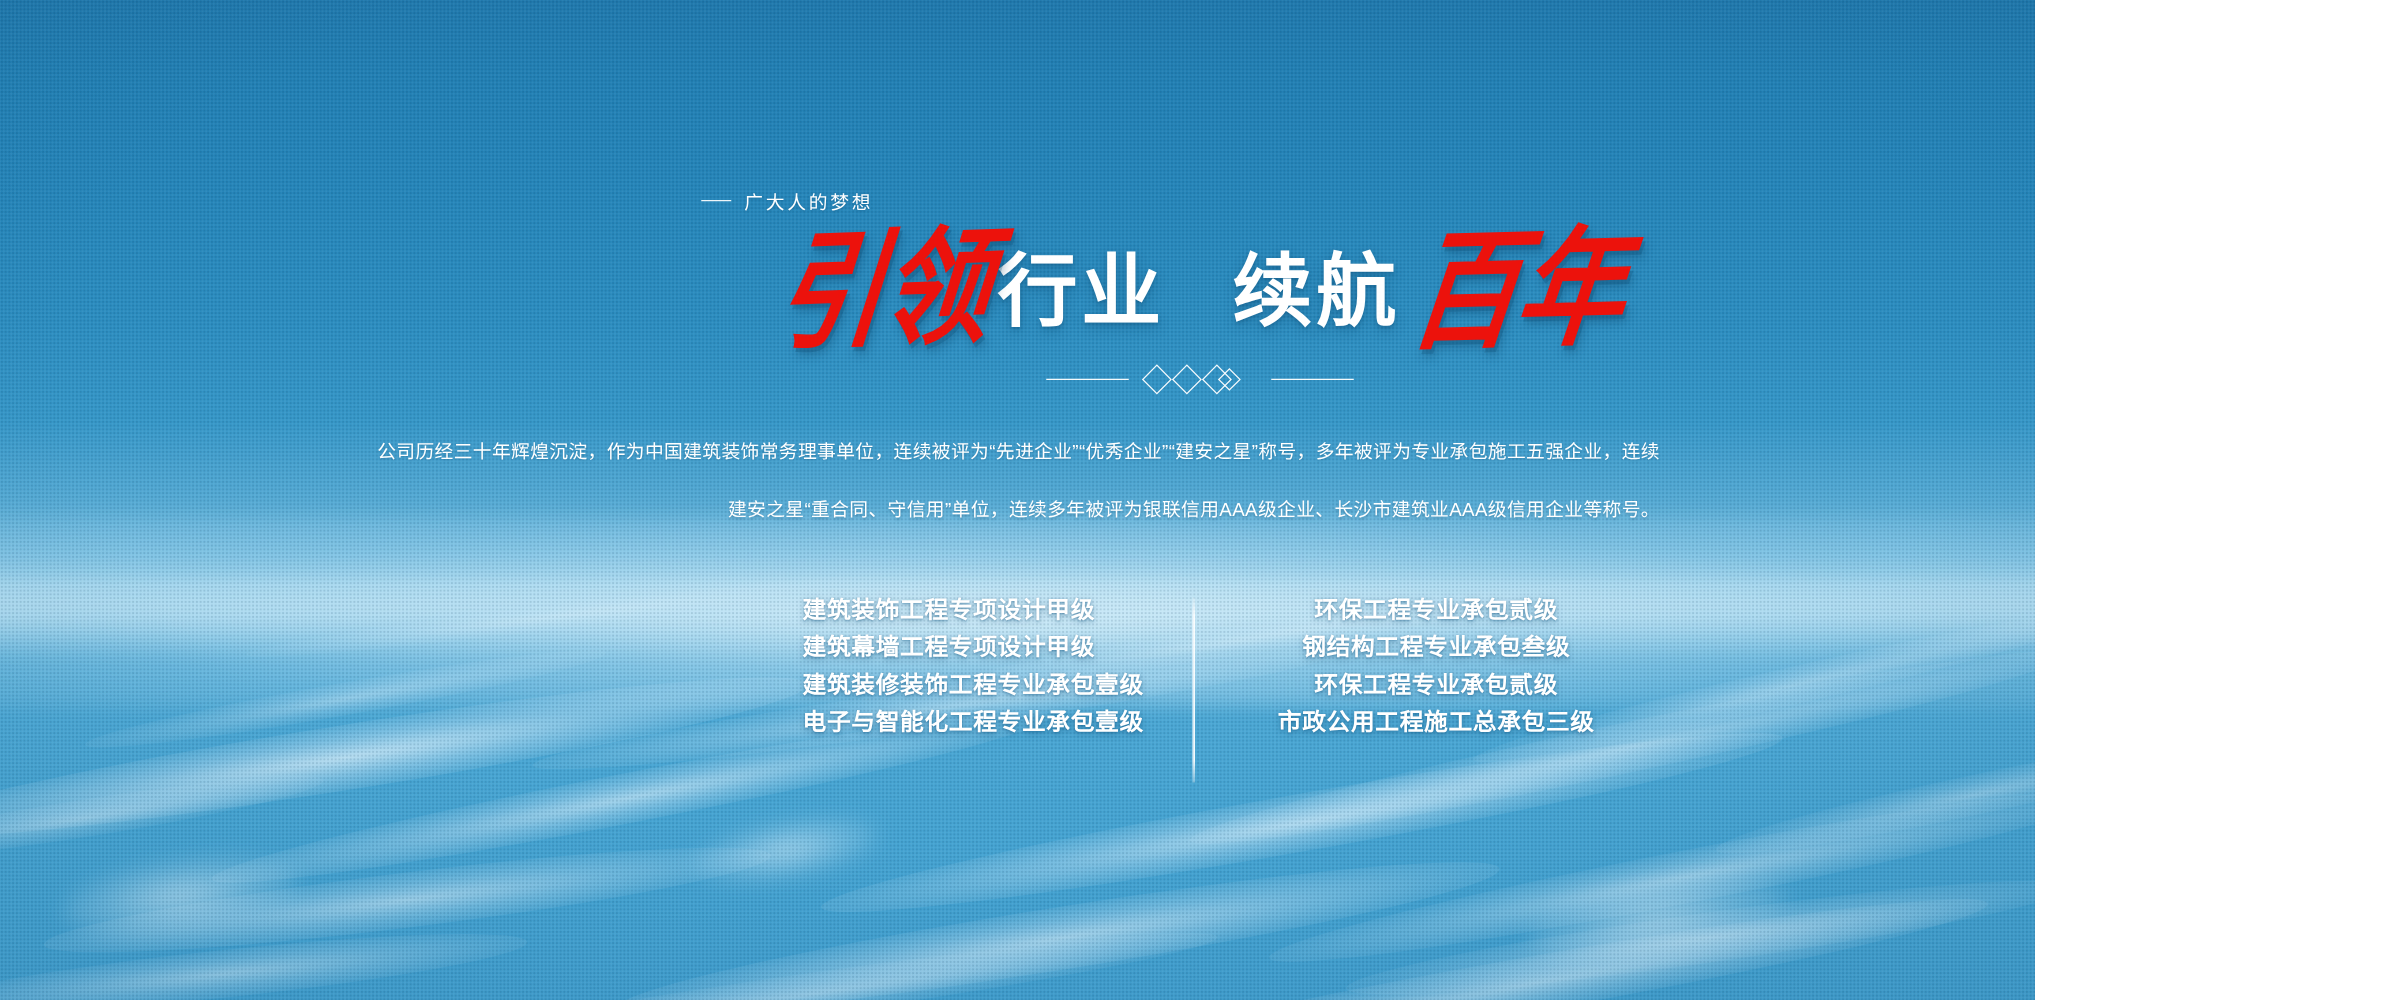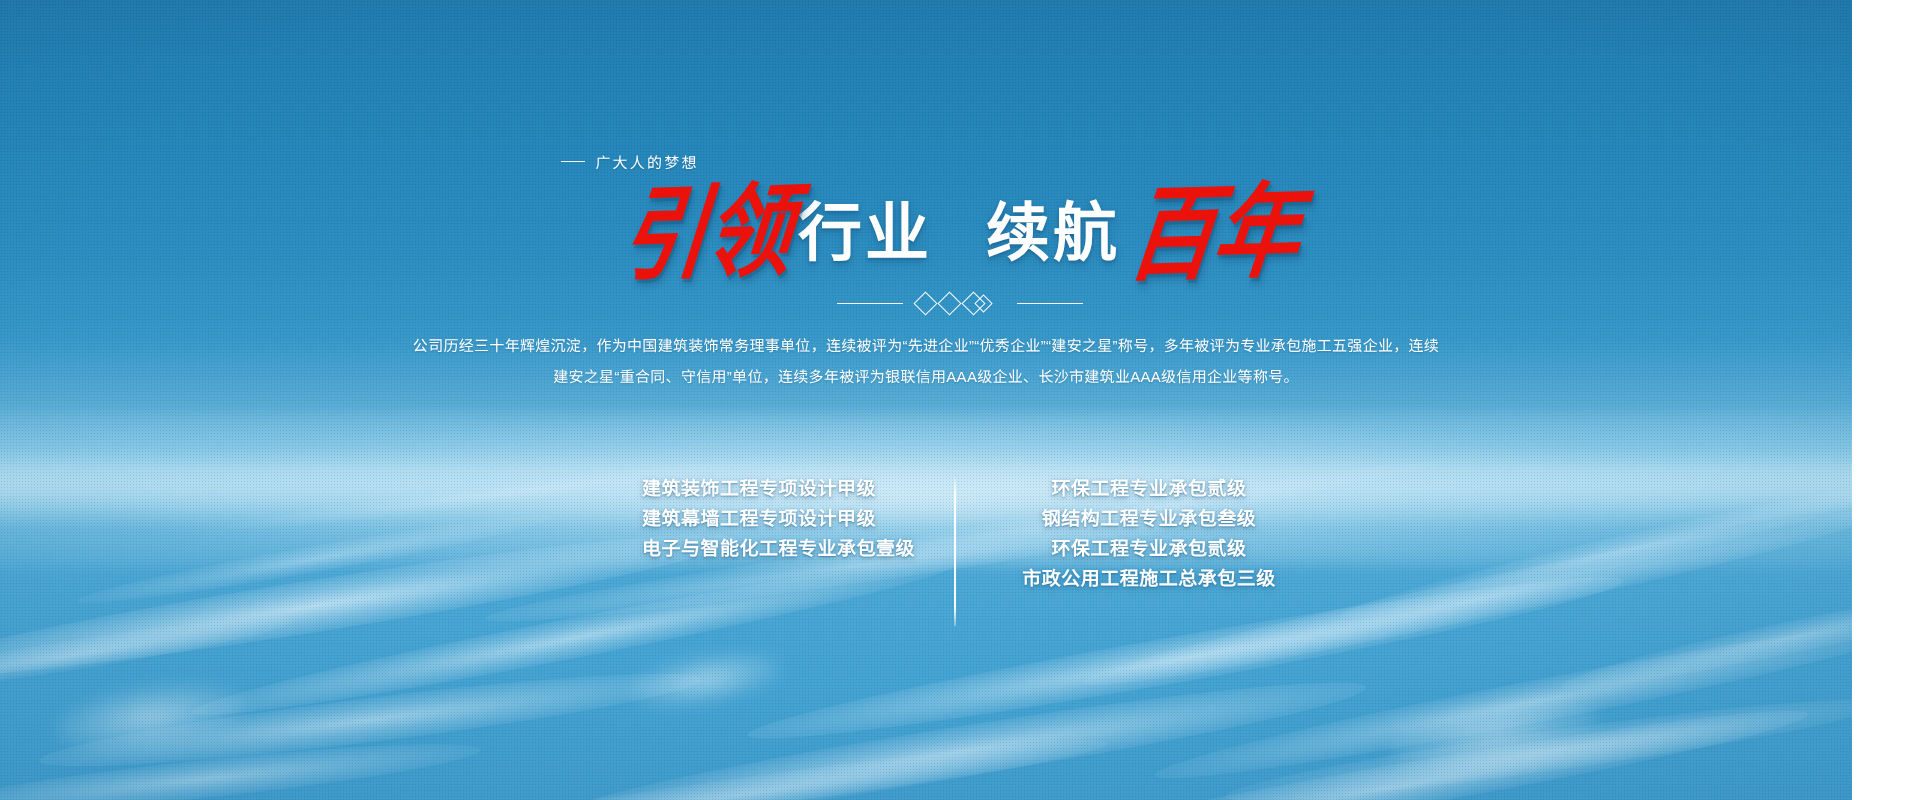--- a/index.html
+++ b/index.html
@@ -7,21 +7,21 @@
 
   html, body {
     width:1920px; height:800px;
     overflow:hidden;
     font-family:"Liberation Sans","DejaVu Sans",sans-serif;
   }
 
   
   .stage{
     position:relative;
-    width:1852px; height:800px;
+    width:1628px; height:800px;
     background:#2b86b9;
     overflow:hidden;
   }
 
   
   .sky{
     position:absolute; inset:0;
     background:
       linear-gradient(180deg,
         #2079ad 0%,
@@ -203,21 +203,21 @@
     position:absolute; top:330px; left:50%;
     transform:translateX(-50%);
     width:1060px;
     text-align:center;
     color:#ffffff;
     font-size:15px;
     line-height:31px;
     letter-spacing:.3px;
     text-shadow:0 1px 2px rgba(12,70,110,.32);
   }
-  .lede p{ margin:0; }
+  .lede p{ margin:16px;text-align:right; }
 
   
   .quals{
     position:absolute; top:474px; left:0; width:1920px;
     display:flex; justify-content:center; align-items:flex-start;
   }
   .qcol{
     display:flex; flex-direction:column;
     gap:0;
   }
@@ -316,20 +316,21 @@
     <div class="lede">
       <p>公司历经三十年辉煌沉淀，作为中国建筑装饰常务理事单位，连续被评为“先进企业”“优秀企业”“建安之星”称号，多年被评为专业承包施工五强企业，连续</p>
       <p>建安之星“重合同、守信用”单位，连续多年被评为银联信用AAA级企业、长沙市建筑业AAA级信用企业等称号。</p>
     </div>
 
     <div class="quals">
 
       <div class="qcol c-1">
         <div class="qitem">建筑装饰工程专项设计甲级</div>
         <div class="qitem">建筑幕墙工程专项设计甲级</div>
+        <div class="qitem">建筑装修装饰工程专业承包壹级</div>
         <div class="qitem">电子与智能化工程专业承包壹级</div>
       </div>
 
       <div class="qdiv"></div>
 
 
       <div class="qdiv"></div>
 
       <div class="qcol c-3">
         <div class="qitem">环保工程专业承包贰级</div>

